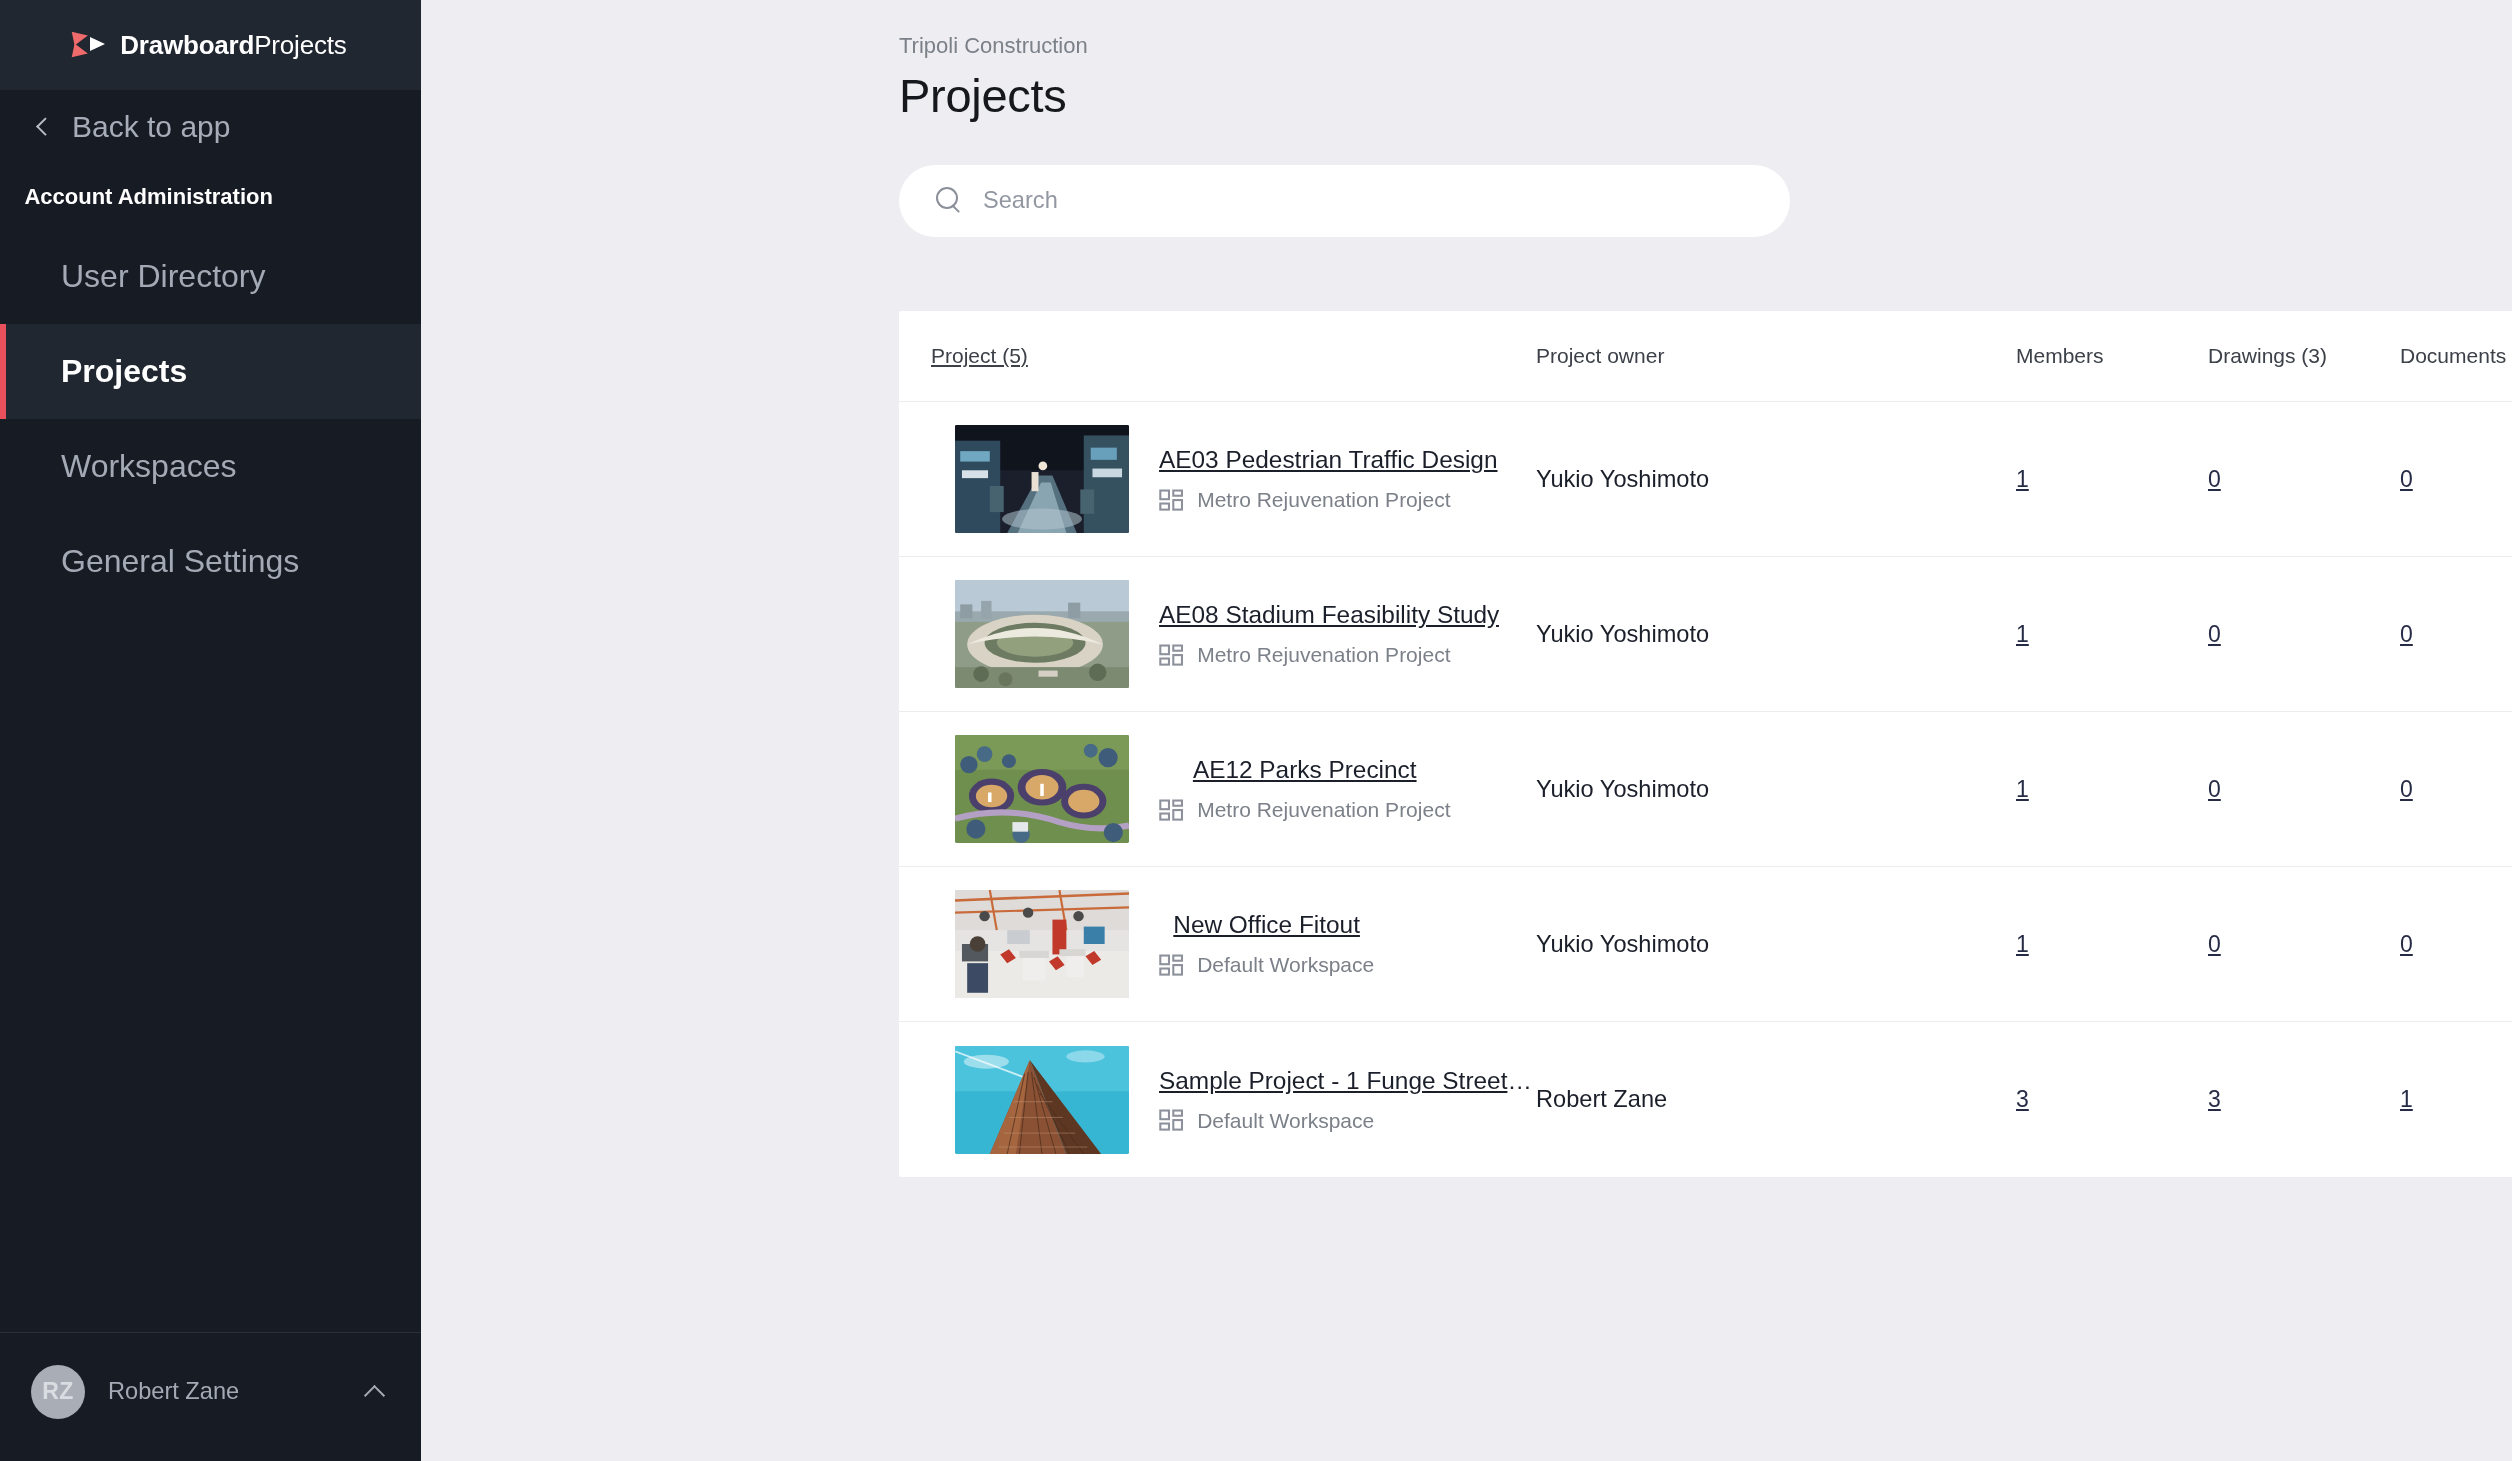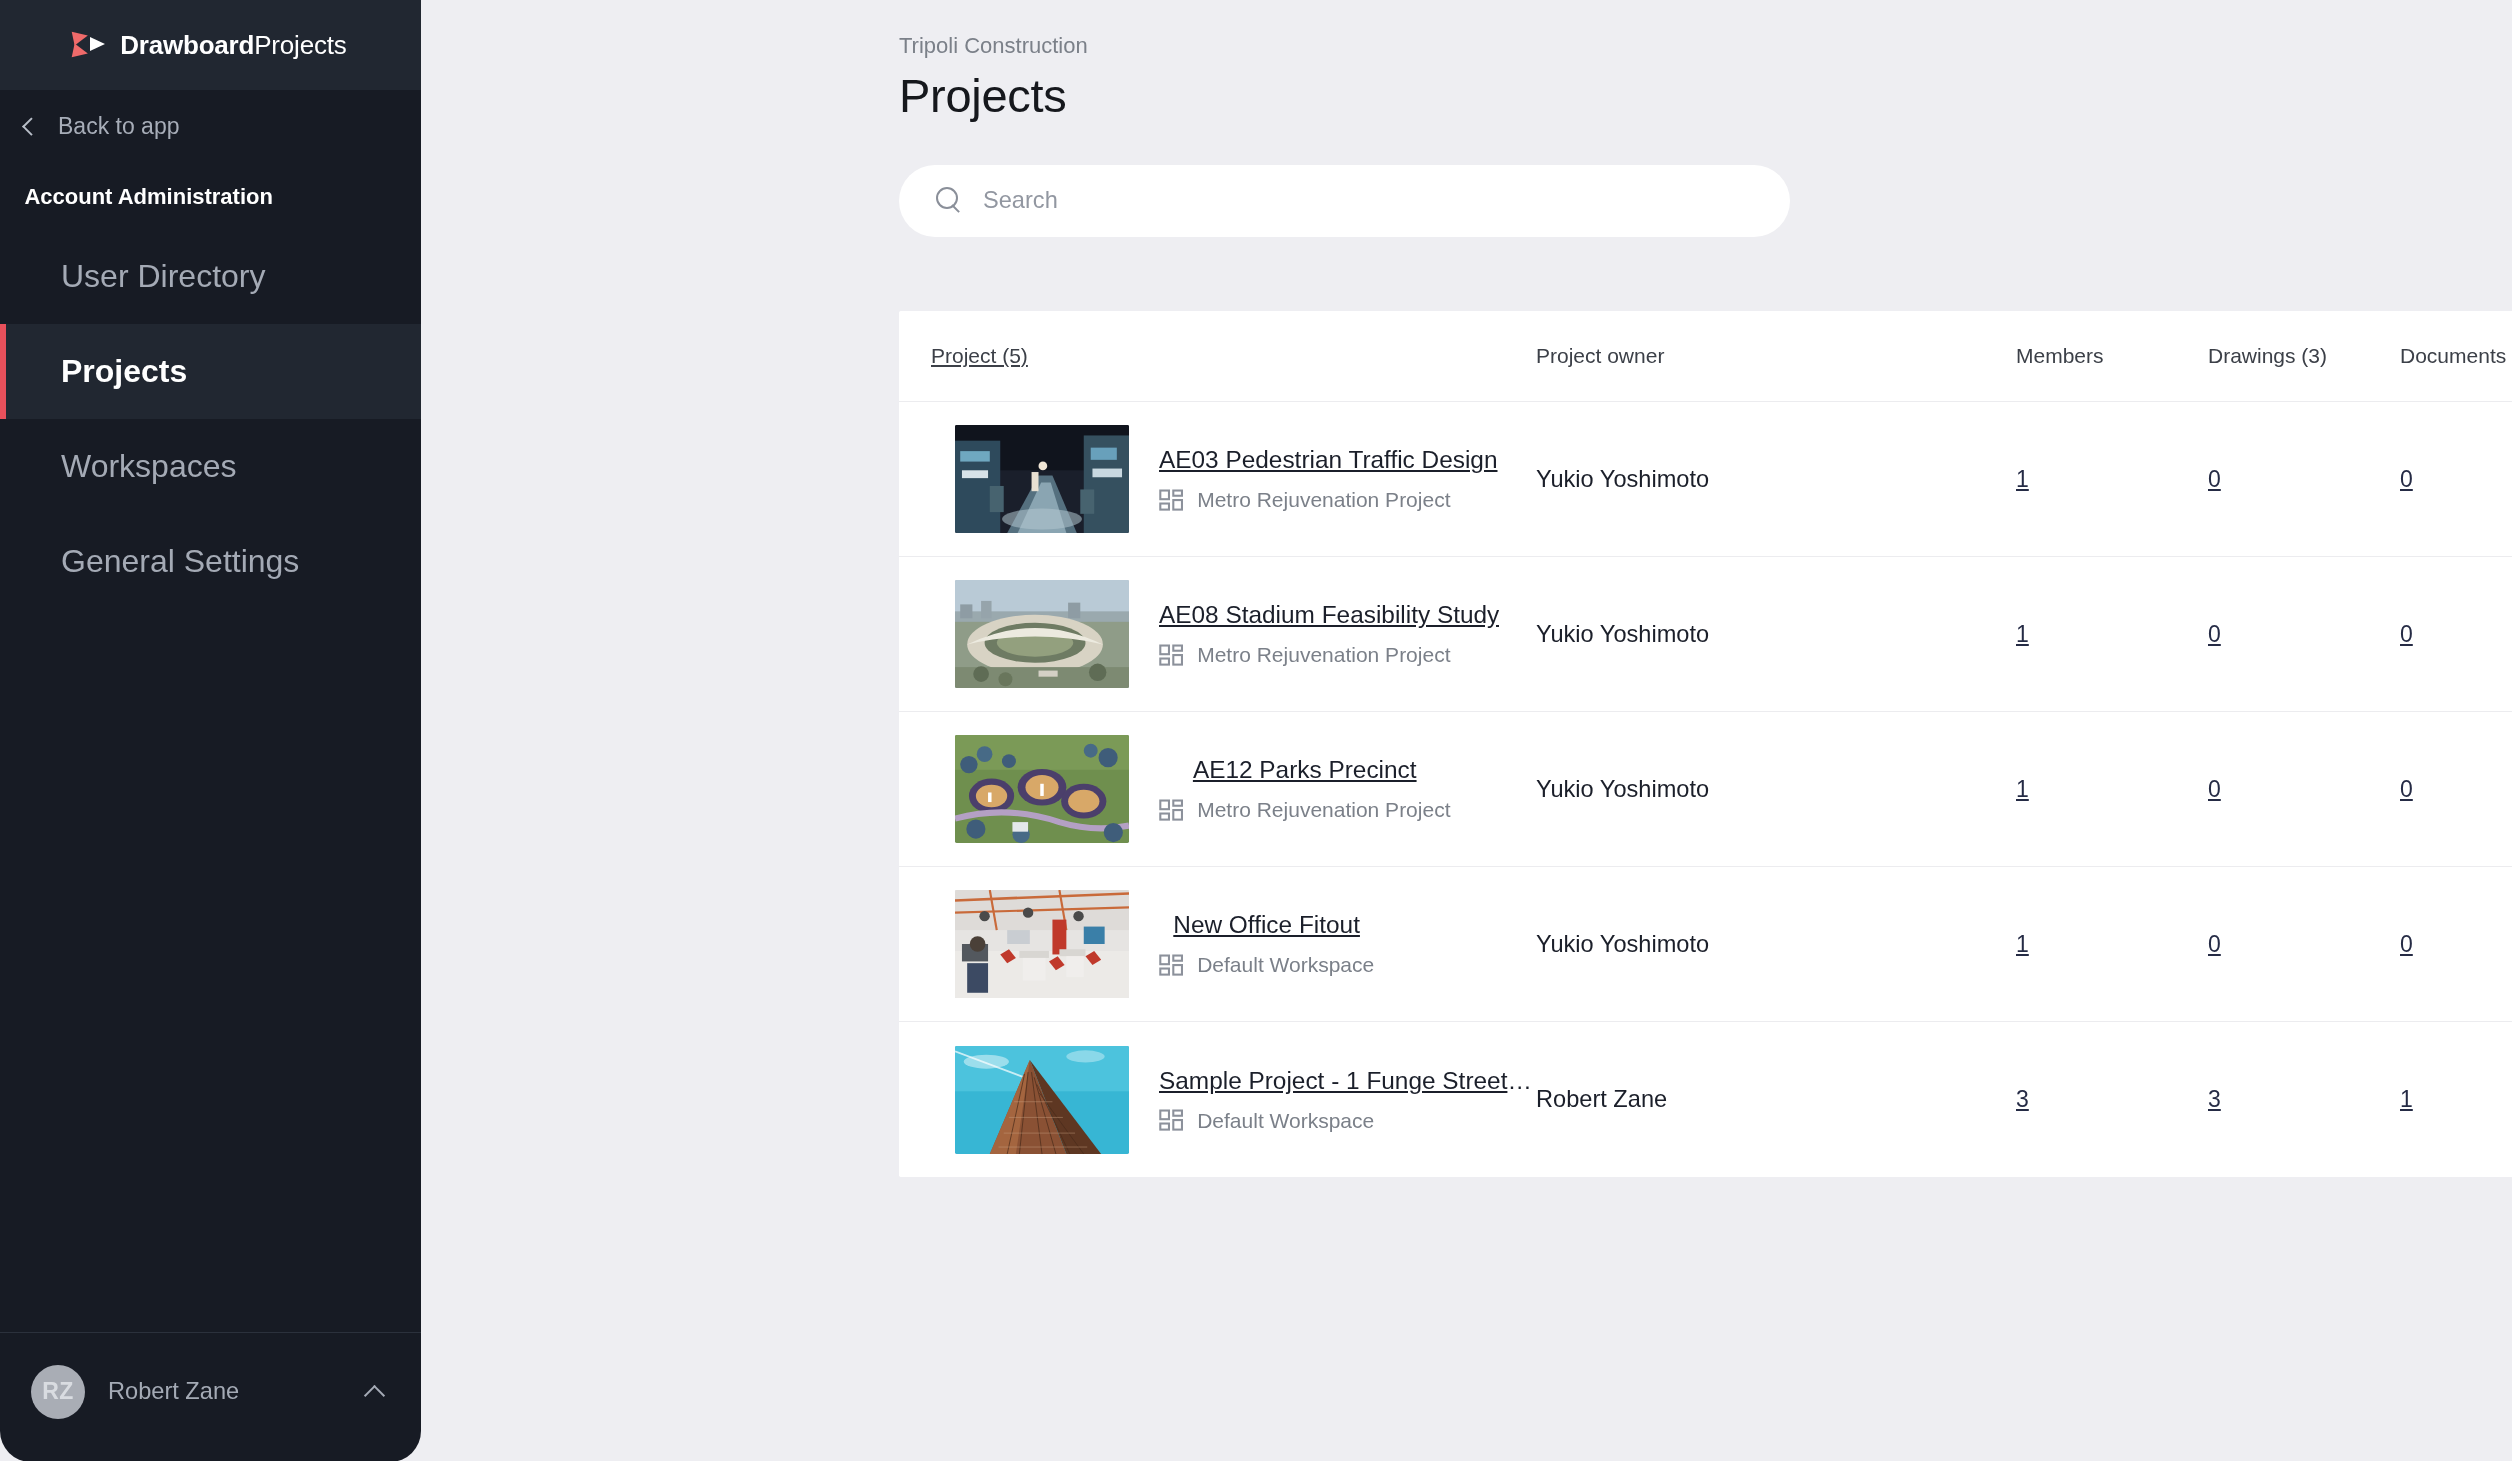--- a/index.html
+++ b/index.html
@@ -11,21 +11,20 @@
   }
   .app { display:flex; width:2512px; height:1462px; }
 
   
   .sidebar {
     width:421px; height:1462px;
     background:#171b24;
     display:flex; flex-direction:column;
     flex:none;
     position:relative;
-    border-radius:31px;
   }
   .logo-bar {
     height:90px; flex:none;
     background:#212731;
     display:flex; align-items:center;
     padding-left:73px;
   }
   .logo-mark { width:35px; height:31px; position:relative; flex:none; margin-right:12.2px; }
   .logo-mark .tri-red-top {
     position:absolute; left:0; top:0.9px;
@@ -50,22 +49,22 @@
     border-bottom:7.9px solid transparent;
     border-left:15px solid #ffffff;
   }
   .logo-text { font-size:26px; color:#fff; letter-spacing:-0.2px; white-space:nowrap; }
   .logo-text .b { font-weight:700; }
   .logo-text .n { font-weight:400; }
 
   .back-row {
     height:73px; flex:none;
     display:flex; align-items:center;
-    padding-left:20px;
-    color:#a7adb8; font-size:23px;
+    padding-left:34px;
+    color:#a7adb8; font-size:30px;
   }
   .chev-left {
     width:19px; height:19px; flex:none; margin-right:19px;
     position:relative;
   }
   .chev-left::before {
     content:""; position:absolute; left:5.2px; top:2.6px;
     width:10.5px; height:10.5px;
     border-left:2.2px solid #b8bec8;
     border-bottom:2.2px solid #b8bec8;

